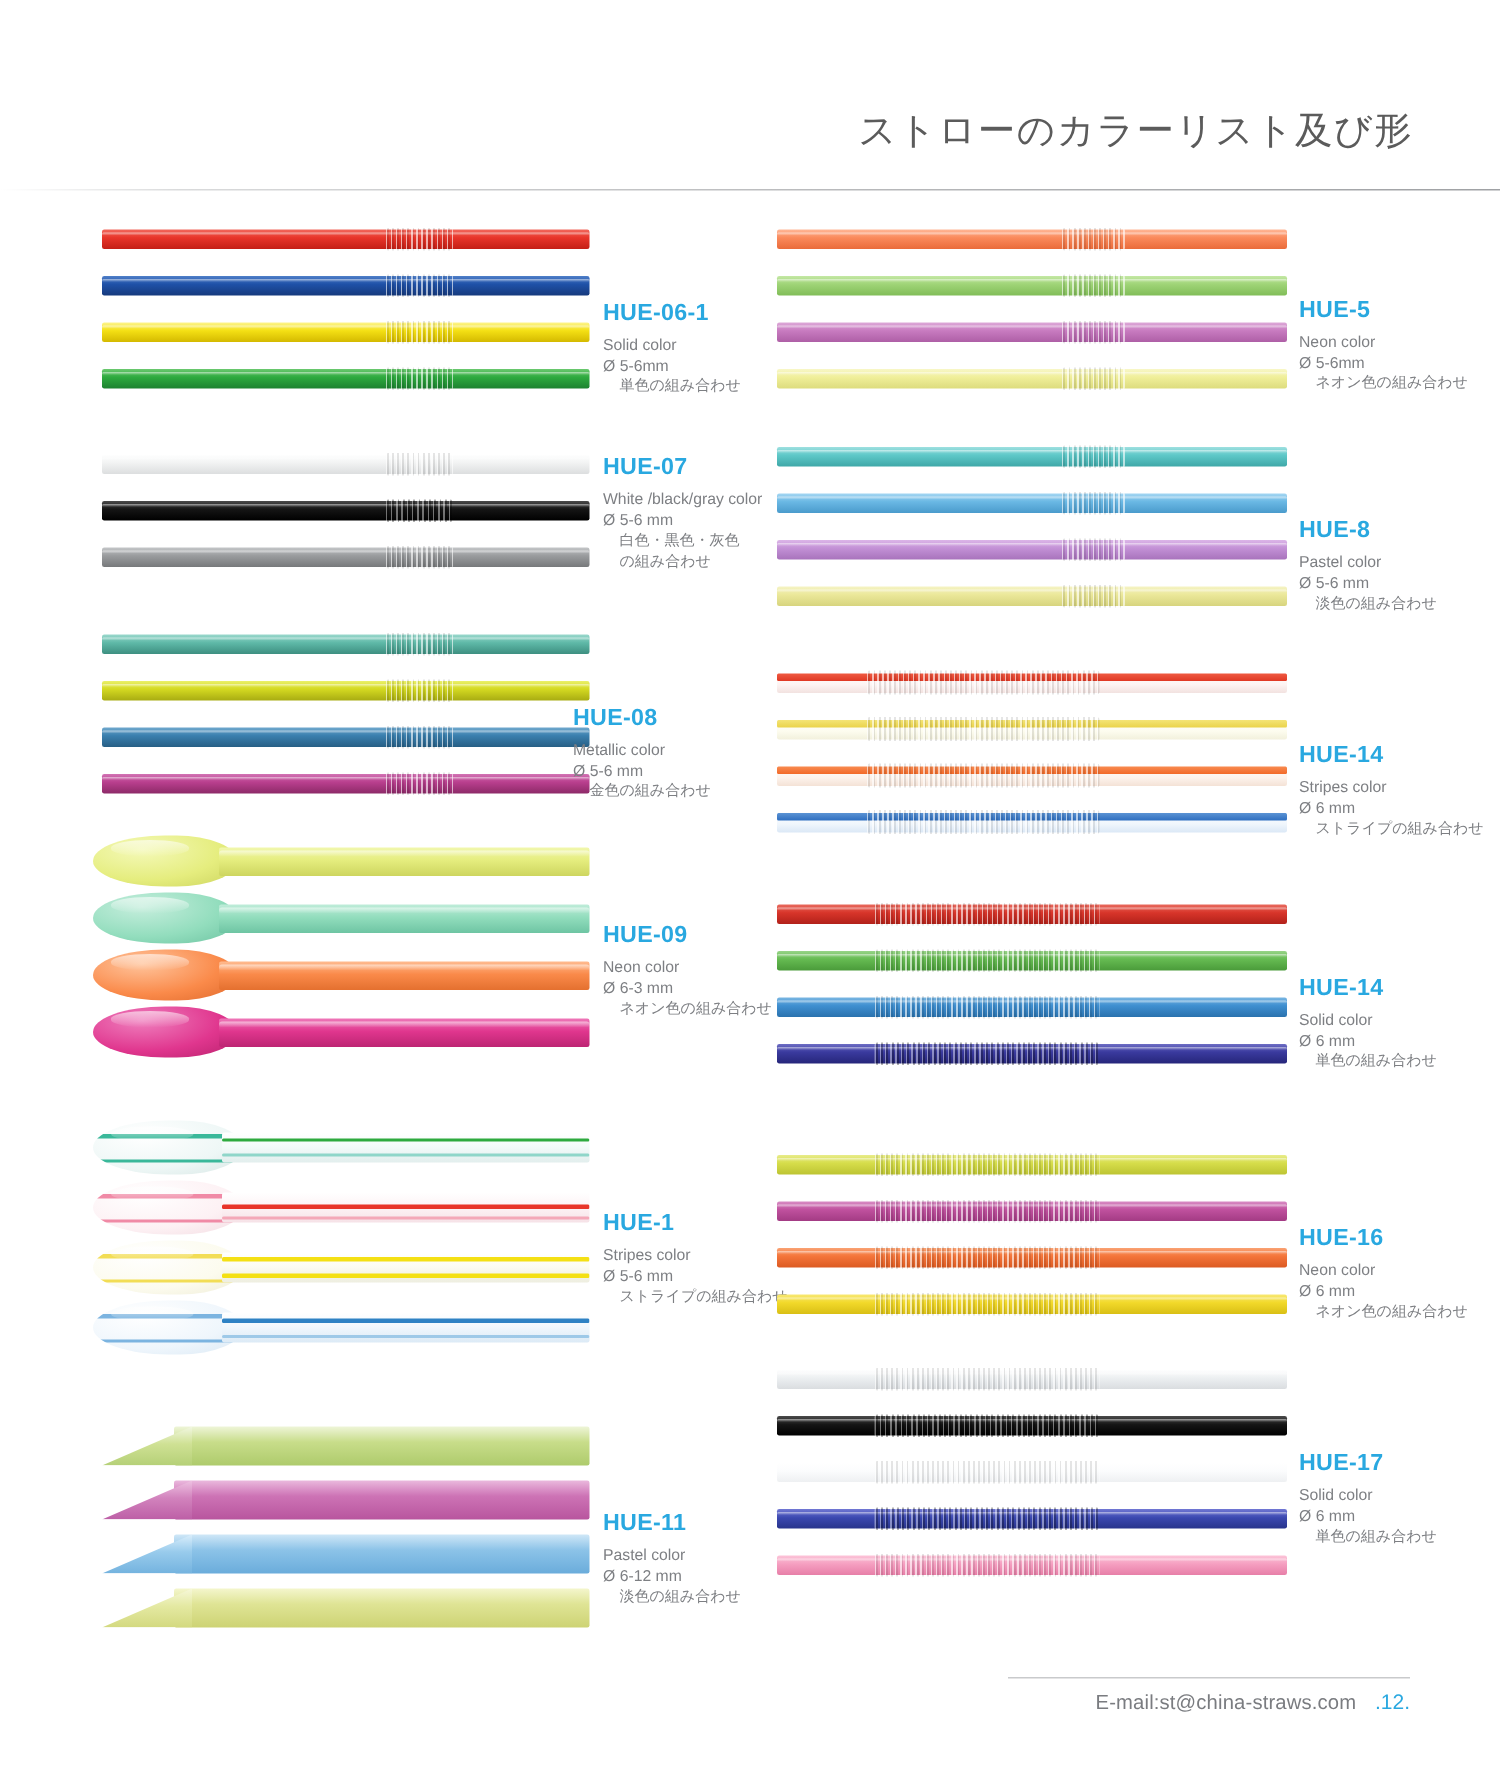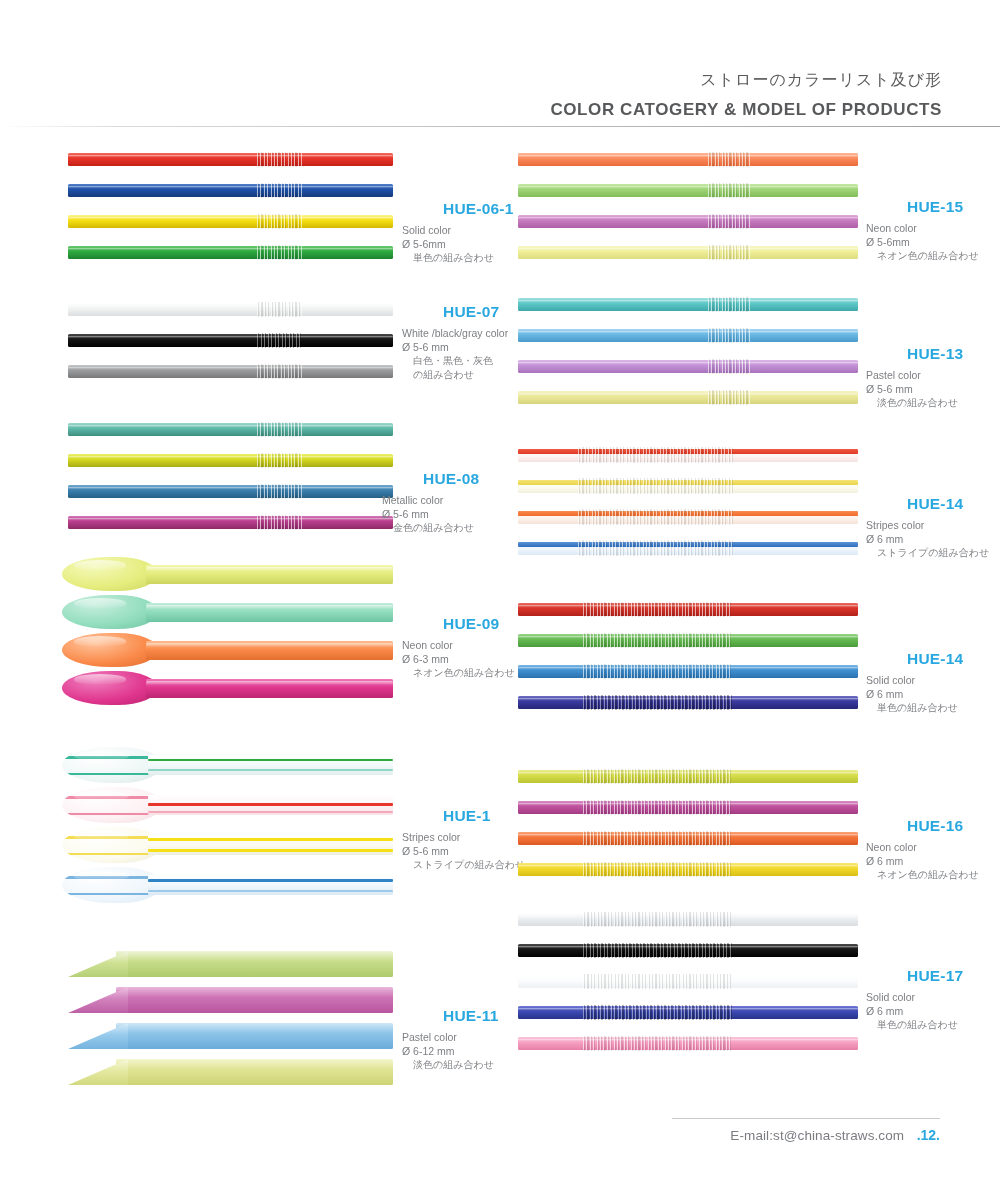--- a/index.html
+++ b/index.html
@@ -14,21 +14,21 @@
   .page-header {
     position: absolute;
     top: 0; left: 0;
     width: 1000px; height: 128px;
     padding-right: 58px;
     text-align: right;
   }
   .hdr-jp {
     position: absolute;
     right: 58px; top: 70px;
-    font-size: 16px;
+    font-size: 25px;
     letter-spacing: 1px;
     color: #5b5b5b;
     font-family: "DejaVu Sans", sans-serif;
     white-space: nowrap;
   }
   .hdr-en {
     position: absolute;
     right: 58px; top: 100px;
     font-size: 17px;
     font-weight: bold;
@@ -64,21 +64,20 @@
     position: absolute;
     font-family: "Liberation Sans", sans-serif;
   }
   .cap-code {
     font-size: 15.5px;
     font-weight: bold;
     color: #29a8e0;
     letter-spacing: .2px;
     margin-bottom: 6px;
     white-space: nowrap;
-    margin-left: 41px;
   }
   .cap-line {
     font-size: 10.5px;
     color: #7d7f83;
     line-height: 13.5px;
     white-space: nowrap;
   }
   .cap-line.jp { font-family: "DejaVu Sans", sans-serif; font-size: 10px; margin-left: 11px; }
 
   
@@ -164,31 +163,30 @@
     text-align: right;
     white-space: nowrap;
   }
   .footer-mail {
     font-size: 13.5px;
     color: #7a7c80;
     letter-spacing: .1px;
   }
   .footer-page {
     font-size: 14px;
-    font-weight: bold;
+    font-weight: normal;
     color: #29a8e0;
     margin-left: 8px;
   }
 </style>
 </head>
 <body>
 
 <div class="page-header">
   <div class="hdr-jp">ストローのカラーリスト及び形</div>
-  <div class="hdr-en">COLOR CATOGERY &amp; MODEL OF PRODUCTS</div>
   <div class="hdr-rule"></div>
 </div>
 
 <div class="columns">
 
 <div class="col col-left">
 
   <div class="group" style="position:absolute; top:0; left:0; width:440px; height:135px;">
     <div class="straws">
       <div class="straw" style="left:8px; top:13px; width:325px; height:13px;">
@@ -388,21 +386,21 @@
       <div class="straw" style="left:0px; top:75px; width:340px; height:13px;">
         <div class="tube" style="background:linear-gradient(to bottom,#dda9d8,#c87bc0 42%,#ae5fa6);"></div>
         <div class="flex" style="left:190px; width:42px;"></div>
       </div>
       <div class="straw" style="left:0px; top:106px; width:340px; height:13px;">
         <div class="tube" style="background:linear-gradient(to bottom,#f8f7c8,#f0ef9a 42%,#dddc7d);"></div>
         <div class="flex" style="left:190px; width:42px;"></div>
       </div>
     </div>
     <div class="caption" style="left:348px; top:58px;">
-      <div class="cap-code">HUE-15</div>
+      <div class="cap-code">HUE-5</div>
       <div class="cap-line">Neon color</div>
       <div class="cap-line">Ø 5-6mm</div>
       <div class="cap-line jp">ネオン色の組み合わせ</div>
     </div>
   </div>
 
   <div class="group" style="position:absolute; top:150px; left:0; width:440px; height:135px;">
     <div class="straws">
       <div class="straw" style="left:0px; top:8px; width:340px; height:13px;">
         <div class="tube" style="background:linear-gradient(to bottom,#9ee0e0,#5ec8c8 42%,#3fa8a8);"></div>
@@ -415,21 +413,21 @@
       <div class="straw" style="left:0px; top:70px; width:340px; height:13px;">
         <div class="tube" style="background:linear-gradient(to bottom,#dcb6e8,#c391d6 42%,#a873bc);"></div>
         <div class="flex" style="left:190px; width:42px;"></div>
       </div>
       <div class="straw" style="left:0px; top:101px; width:340px; height:13px;">
         <div class="tube" style="background:linear-gradient(to bottom,#f5f3c4,#ebe89a 42%,#d7d47e);"></div>
         <div class="flex" style="left:190px; width:42px;"></div>
       </div>
     </div>
     <div class="caption" style="left:348px; top:55px;">
-      <div class="cap-code">HUE-13</div>
+      <div class="cap-code">HUE-8</div>
       <div class="cap-line">Pastel color</div>
       <div class="cap-line">Ø 5-6 mm</div>
       <div class="cap-line jp">淡色の組み合わせ</div>
     </div>
   </div>
 
   <div class="group" style="position:absolute; top:300px; left:0; width:440px; height:135px;">
     <div class="straws">
       <div class="straw" style="left:0px; top:8px; width:340px; height:14px;">
         <div class="tube flat" style="background:linear-gradient(to bottom,#ffffff,#fdf4f3 60%,#f2e2e0); overflow:hidden;">

